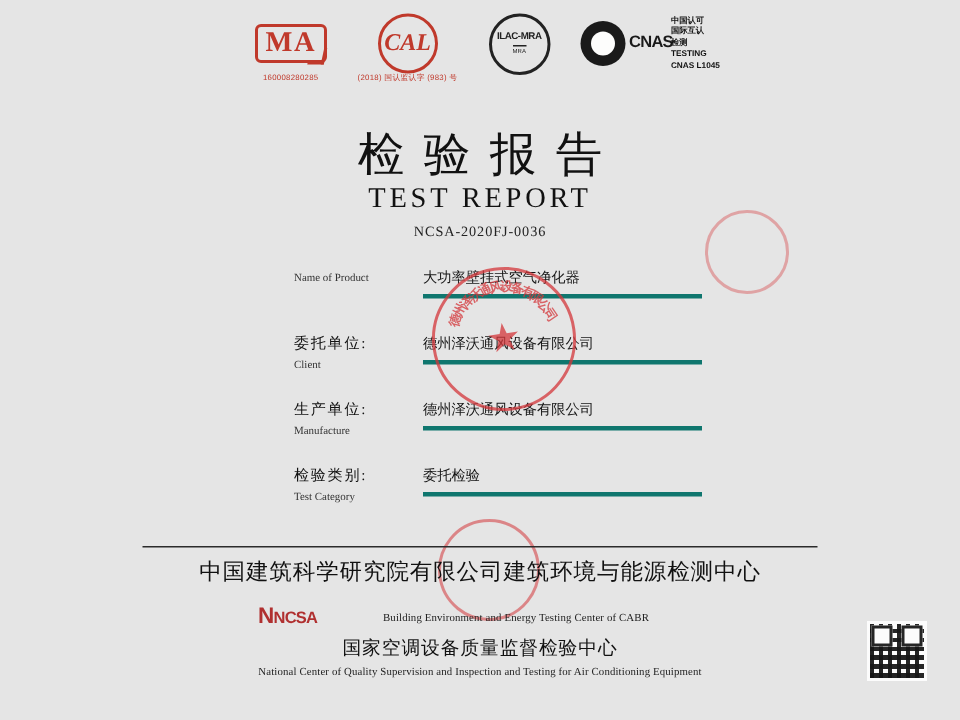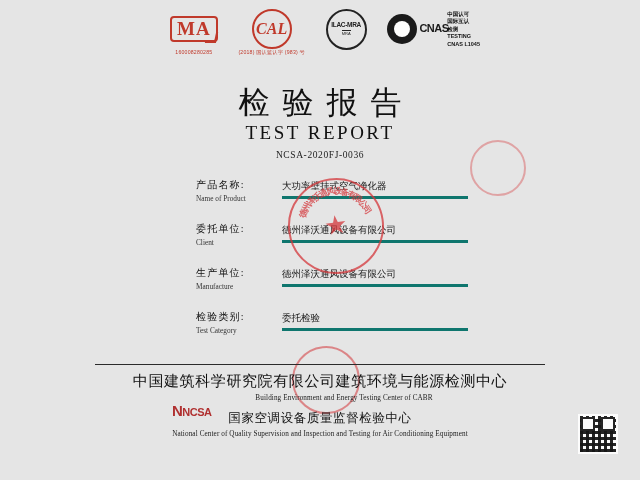--- a/index.html
+++ b/index.html
@@ -246,21 +246,21 @@
     width: 450px;
   }
   .f-cn1 {
     font-size: 15px;
     letter-spacing: 0.6px;
     color: #111;
   }
   .f-en1 {
     font-size: 7.2px;
     color: #222;
-    margin-top: 3px;
+    margin-top: 17px;
     letter-spacing: 0.1px;
     padding-left: 48px;
   }
   .f-cn2 {
     font-size: 12.5px;
     letter-spacing: 0.6px;
     color: #111;
     margin-top: 8px;
   }
   .f-en2 {
@@ -421,21 +421,20 @@
   </div>
 
   <div class="title-cn">检验报告</div>
   <div class="title-en">TEST REPORT</div>
   <div class="report-no">NCSA-2020FJ-0036</div>
 
   <div class="fields">
 
     <div class="field-row">
       <div class="field-label">
-        <div class="label-cn">产品名称:</div>
         <div class="label-en">Name of Product</div>
       </div>
       <div class="field-value">大功率壁挂式空气净化器</div>
     </div>
 
     <div class="field-row">
       <div class="field-label">
         <div class="label-cn">委托单位:</div>
         <div class="label-en">Client</div>
       </div>

